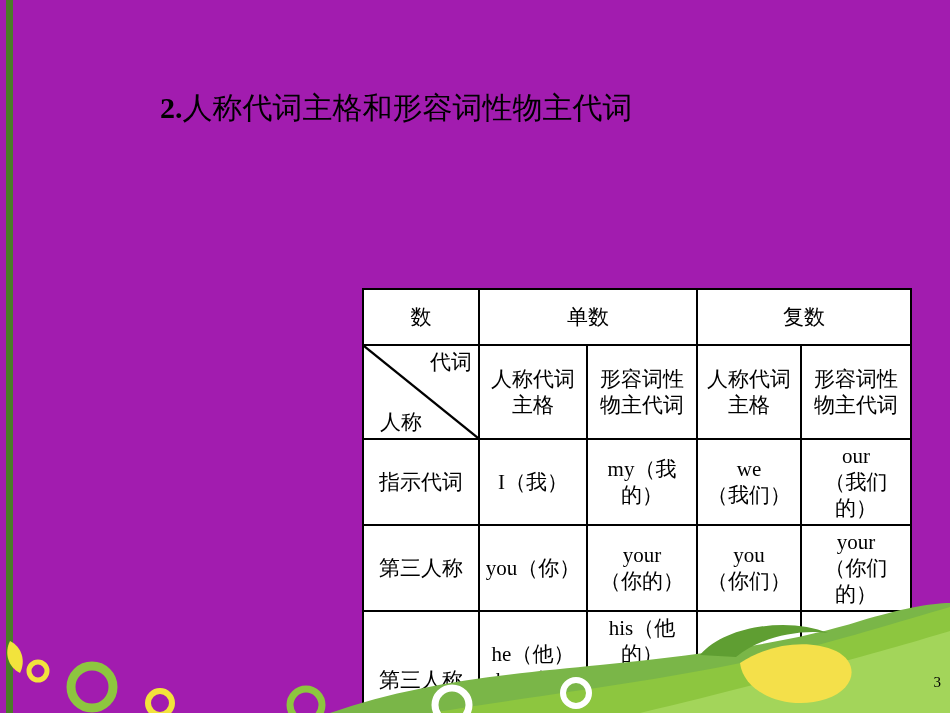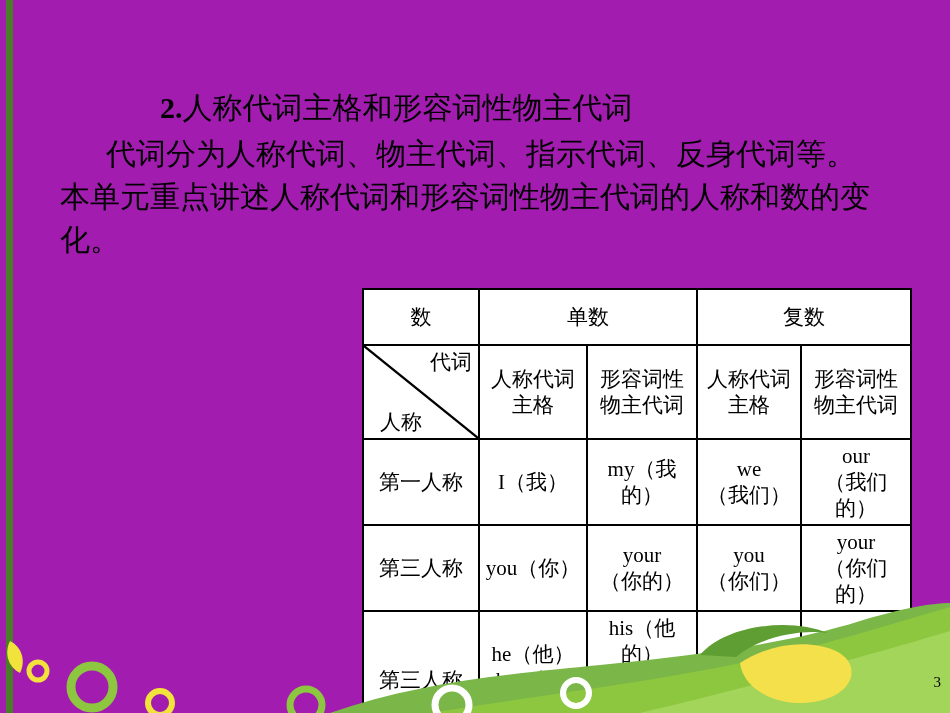--- a/index.html
+++ b/index.html
@@ -150,21 +150,20 @@
 <body>
 
 <div class="slide">
 
   <div class="left-bar"></div>
 
   <div class="content">
     <div class="heading">
       <span class="num">2.</span><span>人称代词主格和形容词性物主代词</span>
     </div>
-    <p class="para"><span class="indent"></span><span>代词分为人称代词、物主代词、指示代词、反身代词等。本单元重点讲述人称代词和形容词性物主代词的人称和数的变化。</span></p>
   </div>
 
   <div class="table-wrap">
     <table class="grammar">
       <colgroup>
         <col class="col-a">
           <col class="col-b">
           <col class="col-c">
           <col class="col-d">
           <col class="col-e">
@@ -183,21 +182,21 @@
             <span class="d-top">代词</span>
             <span class="d-bot">人称</span>
           </td>
           <td>人称代词主格</td>
           <td>形容词性物主代词</td>
           <td>人称代词主格</td>
           <td>形容词性物主代词</td>
         </tr>
 
         <tr class="row-b">
-          <td>第一人称</td>
+          <td>指示代词</td>
           <td class="cell-lines">
               <span>I（我）</span>
             </td>
           <td class="cell-lines">
               <span>my（我的）</span>
             </td>
           <td class="cell-lines">
               <span>we</span>
               <span>（我们）</span>
             </td>

